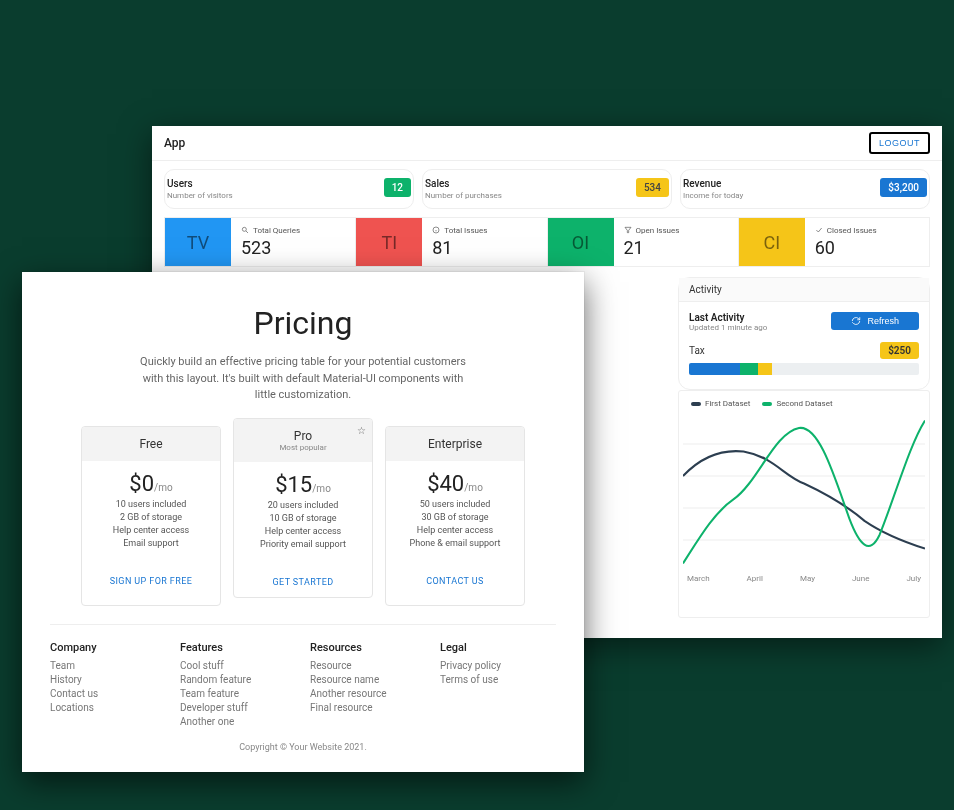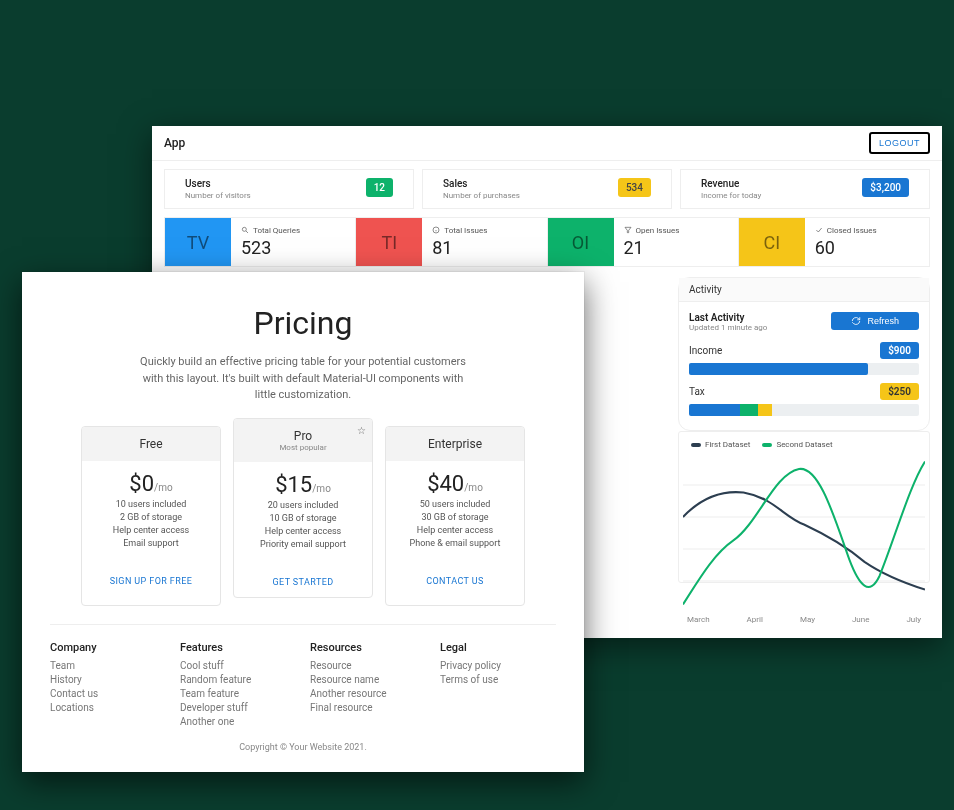--- a/index.html
+++ b/index.html
@@ -31,22 +31,22 @@
     border-bottom:1px solid #eee;
   }
   .dash-title { font-size:12px; color:#222; font-weight:500; }
   .logout-btn {
     border:2px solid #000000; color:#1976d2; background:#fff;
     font-size:9px; padding:4px 8px; border-radius:3px; letter-spacing:.5px;
   }
 
   .top-cards { display:flex; gap:8px; padding:8px 12px; }
   .top-card {
-    flex:1; border:1px solid #eee; border-radius:0;
-    padding:8px 20px; display:flex; justify-content:space-between; align-items:flex-start;
+    flex:1; border:1px solid #eee; border-radius:10px;
+    padding:8px 2px; display:flex; justify-content:space-between; align-items:flex-start;
     background:#fff;
   }
   .top-card .t { font-size:10px; color:#222; font-weight:500; }
   .top-card .s { font-size:8px; color:#888; margin-top:2px; }
   .badge {
     color:#fff; font-size:10px; padding:4px 8px; border-radius:3px;
     font-weight:500;
   }
   .badge-green { background:#0db26b; }
   .badge-yellow { background:#f5c518; color:#444; }
@@ -84,21 +84,21 @@
   .metric-head { display:flex; justify-content:space-between; align-items:center; font-size:10px; color:#333; margin-bottom:4px; }
   .metric-badge { color:#fff; font-size:10px; padding:3px 8px; border-radius:3px; font-weight:600; }
   .mb-blue { background:#1976d2; }
   .mb-yellow { background:#f5c518; color:#333; }
   .bar-track { height:12px; background:#eceff1; border-radius:2px; position:relative; }
   .bar-fill { height:100%; border-radius:2px; }
   .bf-blue { background:#1976d2; }
   .tax-stack { display:flex; height:12px; border-radius:2px; overflow:hidden; }
   .tax-stack .seg { height:100%; }
 
-  .chart-panel { border:1px solid #eee; border-radius:3px; padding:8px 4px 2px; height:152px; position:relative; }
+  .chart-panel { border:1px solid #eee; border-radius:3px; padding:8px 4px 2px; height:228px; position:relative; }
   .legend { display:flex; gap:12px; font-size:8px; color:#555; padding-left:8px; margin-bottom:4px; }
   .legend-item { display:flex; align-items:center; gap:4px; }
   .lg-swatch { width:10px; height:4px; border-radius:2px; }
   .chart-svg { width:100%; height:160px; }
   .x-labels { display:flex; justify-content:space-between; font-size:8px; color:#888; padding:0 4px; }
 
   
   .pricing-card {
     position:absolute;
     top:272px;
@@ -233,29 +233,20 @@
             <button class="refresh-btn">
               <svg width="10" height="10" viewBox="0 0 24 24" fill="none" stroke="#fff" stroke-width="2">
                   <path d="M3 12a9 9 0 0 1 15-6l3 3M21 12a9 9 0 0 1-15 6l-3-3"></path>
                   <polyline points="21 3 21 9 15 9"></polyline>
                 </svg>
               <span>Refresh</span>
             </button>
           </div>
           <div class="metric-row">
             <div class="metric-head">
-              <span>Income</span>
-              <span class="metric-badge mb-blue">$900</span>
-            </div>
-            <div class="bar-track">
-                <div class="bar-fill bf-blue" style="width:78%"></div>
-              </div>
-          </div>
-          <div class="metric-row">
-            <div class="metric-head">
               <span>Tax</span>
               <span class="metric-badge mb-yellow">$250</span>
             </div>
             <div class="tax-stack">
               <div class="seg" style="background:#1976d2;width:22%"></div>
               <div class="seg" style="background:#0db26b;width:8%"></div>
               <div class="seg" style="background:#f5c518;width:6%"></div>
               <div class="seg" style="background:#eceff1;width:64%"></div>
             </div>
           </div>

